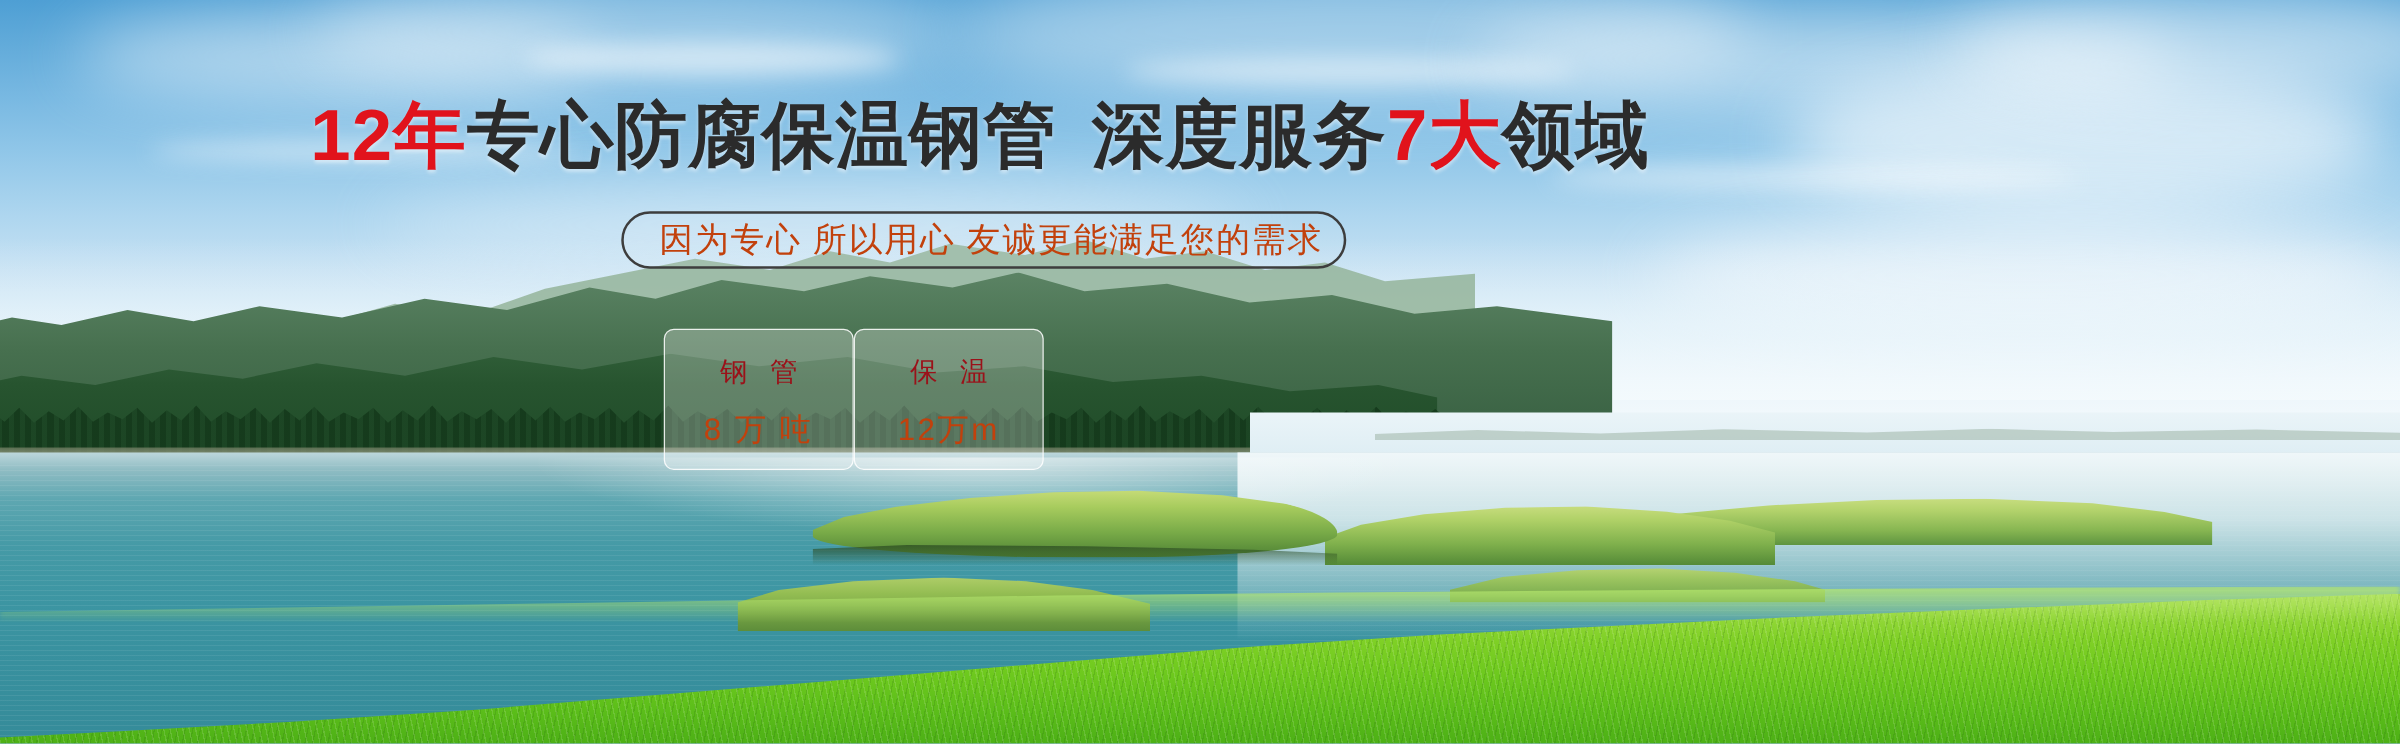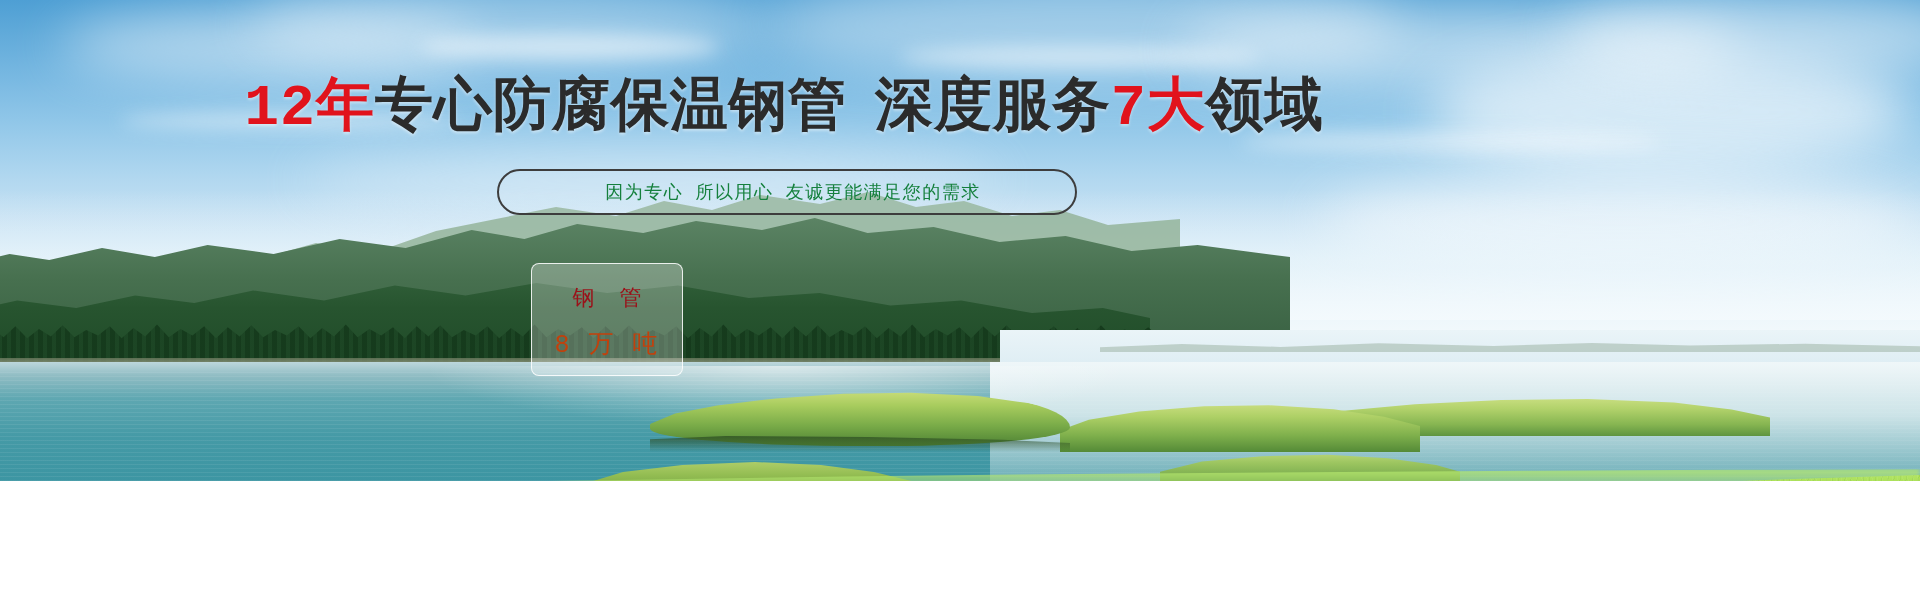--- a/index.html
+++ b/index.html
@@ -4,23 +4,23 @@
 <title>Banner</title>
 <style>
   html, body {
     margin: 0;
     padding: 0;
     background: #ffffff;
   }
   #banner {
     position: relative;
     width: 1920px;
-    height: 481px;
+    height: 595px;
     overflow: hidden;
-    font-family: Liberation Mono, monospace;
+    font-family: Liberation Sans, sans-serif;
   }
 
   
   .sky {
     position: absolute;
     left: 0; top: 0;
     width: 1920px; height: 360px;
     background:
       linear-gradient(to bottom,
         #4e9fd4 0%,
@@ -289,22 +289,22 @@
     width: 580px; height: 46px;
     border: 2px solid #3d3d3d;
     border-radius: 26px;
     display: flex;
     align-items: center;
     justify-content: center;
     box-sizing: border-box;
     background: rgba(255,255,255,.06);
   }
   .sub-pill-text {
-    font-size: 18px;
-    color: #15803d;
+    font-size: 27px;
+    color: #c2410c;
     letter-spacing: 1.5px;
     white-space: nowrap;
     margin-left: 12px;
   }
 
   
   .cards {
     position: absolute;
     left: 531px; top: 263px;
     display: flex;
@@ -399,16 +399,20 @@
   </div>
 
   <div class="cards">
 
     <div class="card">
       <div class="card-label">钢 管</div>
       <div class="card-value"><span>8 万 吨</span></div>
     </div>
 
 
+    <div class="card">
+      <div class="card-label">保 温</div>
+      <div class="card-value"><span>12万m</span></div>
+    </div>
 
   </div>
 
 </div>
 
 </body></html>

